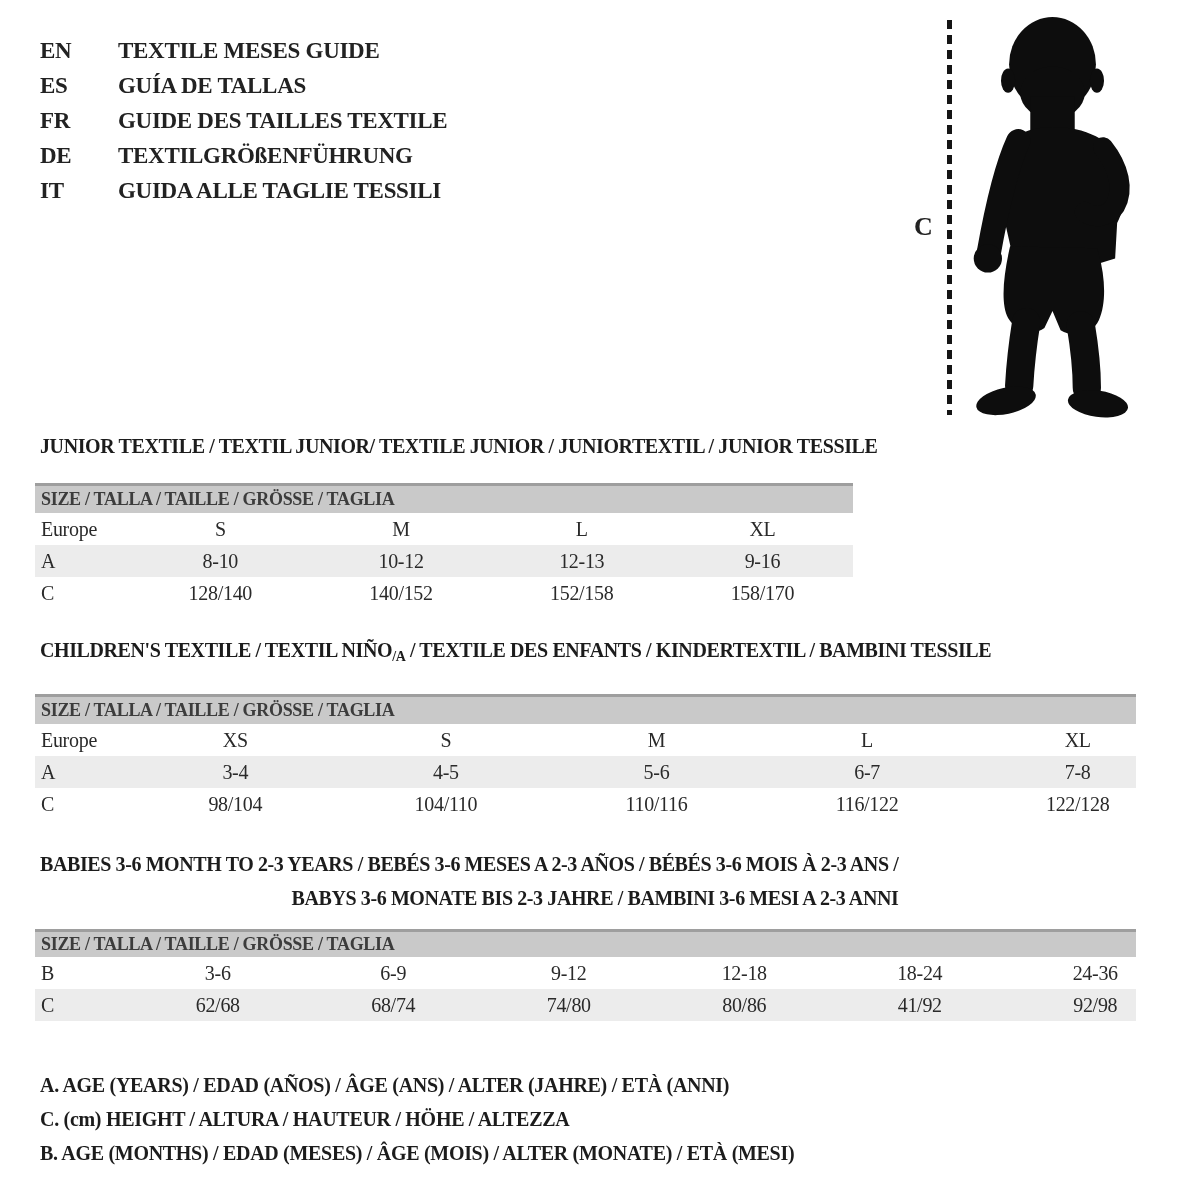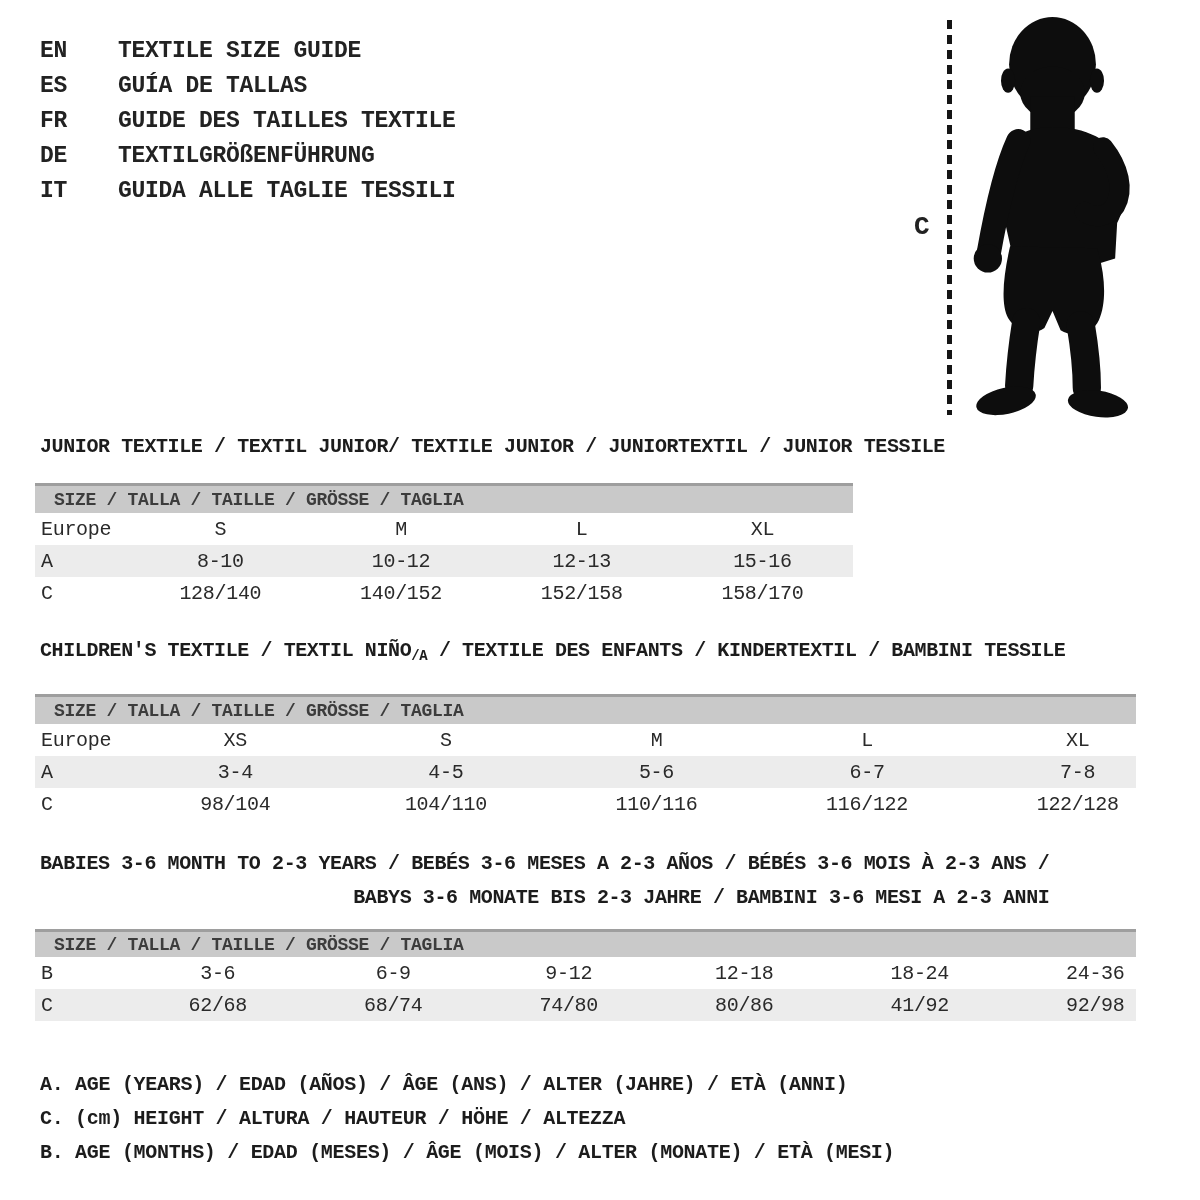--- a/index.html
+++ b/index.html
@@ -1,18 +1,18 @@
 <!DOCTYPE html>
 <html><head>
 <meta charset="utf-8">
 <style>
   html,body{margin:0;padding:0;background:#ffffff;}
   .canvas{
     position:relative;width:1136px;height:1200px;background:#ffffff;overflow:hidden;
-    font-family:Liberation Mono, monospace;color:#222;
+    font-family:Liberation Serif, serif;color:#222;
   }
   
   .languages{position:absolute;left:40px;top:33px;}
   .lang-row{display:flex;height:35px;align-items:center;}
   .lang-code{width:78px;font-size:23px;font-weight:bold;letter-spacing:-0.3px;}
   .lang-label{font-size:23px;font-weight:bold;letter-spacing:-0.3px;white-space:nowrap;}
   
   .dash-line{
     position:absolute;left:947px;top:20px;width:5px;height:395px;
     background:repeating-linear-gradient(to bottom,#151515 0 9px,transparent 9px 15px);
@@ -25,21 +25,21 @@
     white-space:nowrap;color:#1c1c1c;text-align:right;
   }
   .title-junior{top:435px;}
   .title-children{top:639px;}
   .title-babies{top:847px;line-height:34px;}
   .sub-a{font-size:14px;vertical-align:-4px;}
   
   .size-bar{
     position:absolute;left:35px;background:#c9c9c9;border-top:3px solid #9e9e9e;
     font-size:18px;font-weight:bold;letter-spacing:-0.3px;color:#3c3c3c;
-    padding-left:19px;box-sizing:border-box;display:flex;align-items:center;
+    padding-left:6px;box-sizing:border-box;display:flex;align-items:center;
   }
   .bar-junior{top:483px;width:818px;height:30px;}
   .bar-children{top:694px;width:1148px;height:30px;}
   .bar-babies{top:929px;width:1148px;height:28px;}
   
   .tbl{position:absolute;left:35px;}
   .tbl-junior{top:513px;width:818px;}
   .tbl-children{top:724px;width:1148px;}
   .tbl-babies{top:957px;width:1148px;}
   .tr{display:flex;height:32px;align-items:center;}
@@ -56,21 +56,21 @@
     white-space:nowrap;color:#1c1c1c;}
 </style>
 </head>
 <body>
 
 <div class="canvas">
 
   <div class="languages">
     <div class="lang-row">
       <span class="lang-code">EN</span>
-      <span class="lang-label">TEXTILE SIZE GUIDE</span>
+      <span class="lang-label">TEXTILE MESES GUIDE</span>
     </div>
     <div class="lang-row">
       <span class="lang-code">ES</span>
       <span class="lang-label">GUÍA DE TALLAS</span>
     </div>
     <div class="lang-row">
       <span class="lang-code">FR</span>
       <span class="lang-label">GUIDE DES TAILLES TEXTILE</span>
     </div>
     <div class="lang-row">
@@ -112,21 +112,21 @@
       <div class="td">S</div>
       <div class="td">M</div>
       <div class="td">L</div>
       <div class="td">XL</div>
     </div>
     <div class="tr stripe">
       <div class="td lbl">A</div>
       <div class="td">8-10</div>
       <div class="td">10-12</div>
       <div class="td">12-13</div>
-      <div class="td">15-16</div>
+      <div class="td">9-16</div>
     </div>
     <div class="tr">
       <div class="td lbl">C</div>
       <div class="td">128/140</div>
       <div class="td">140/152</div>
       <div class="td">152/158</div>
       <div class="td">158/170</div>
     </div>
   </div>
 

